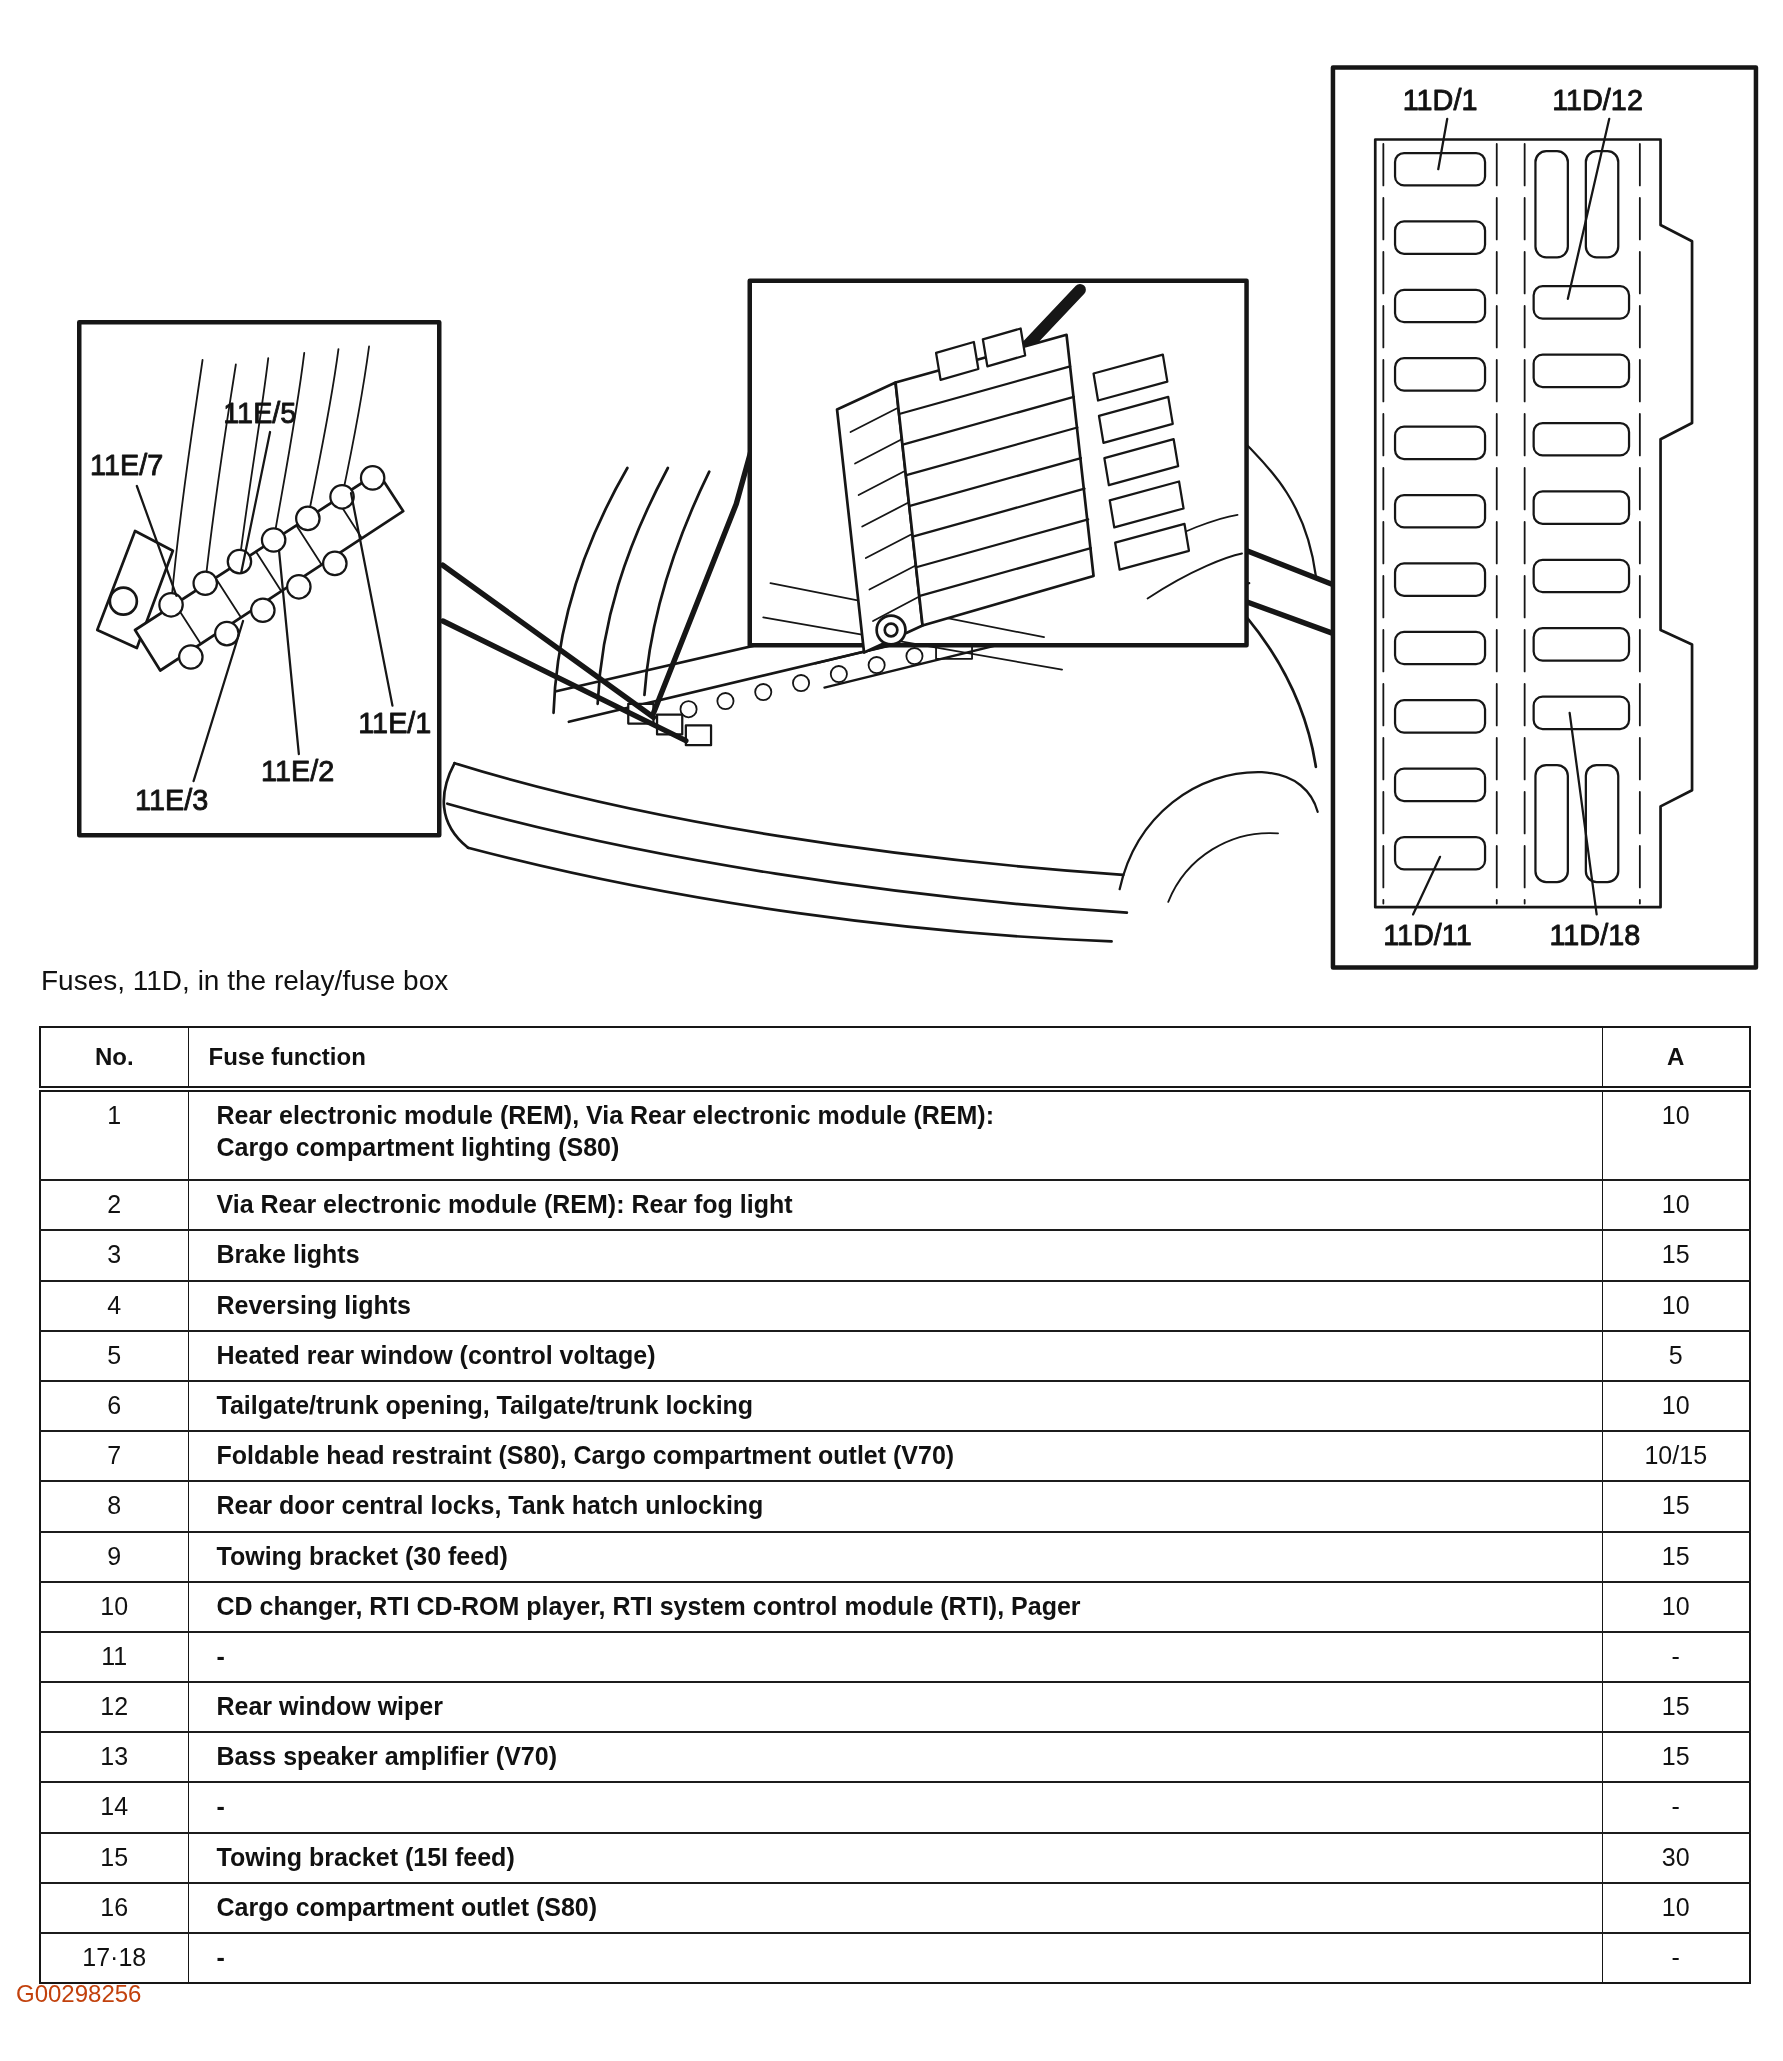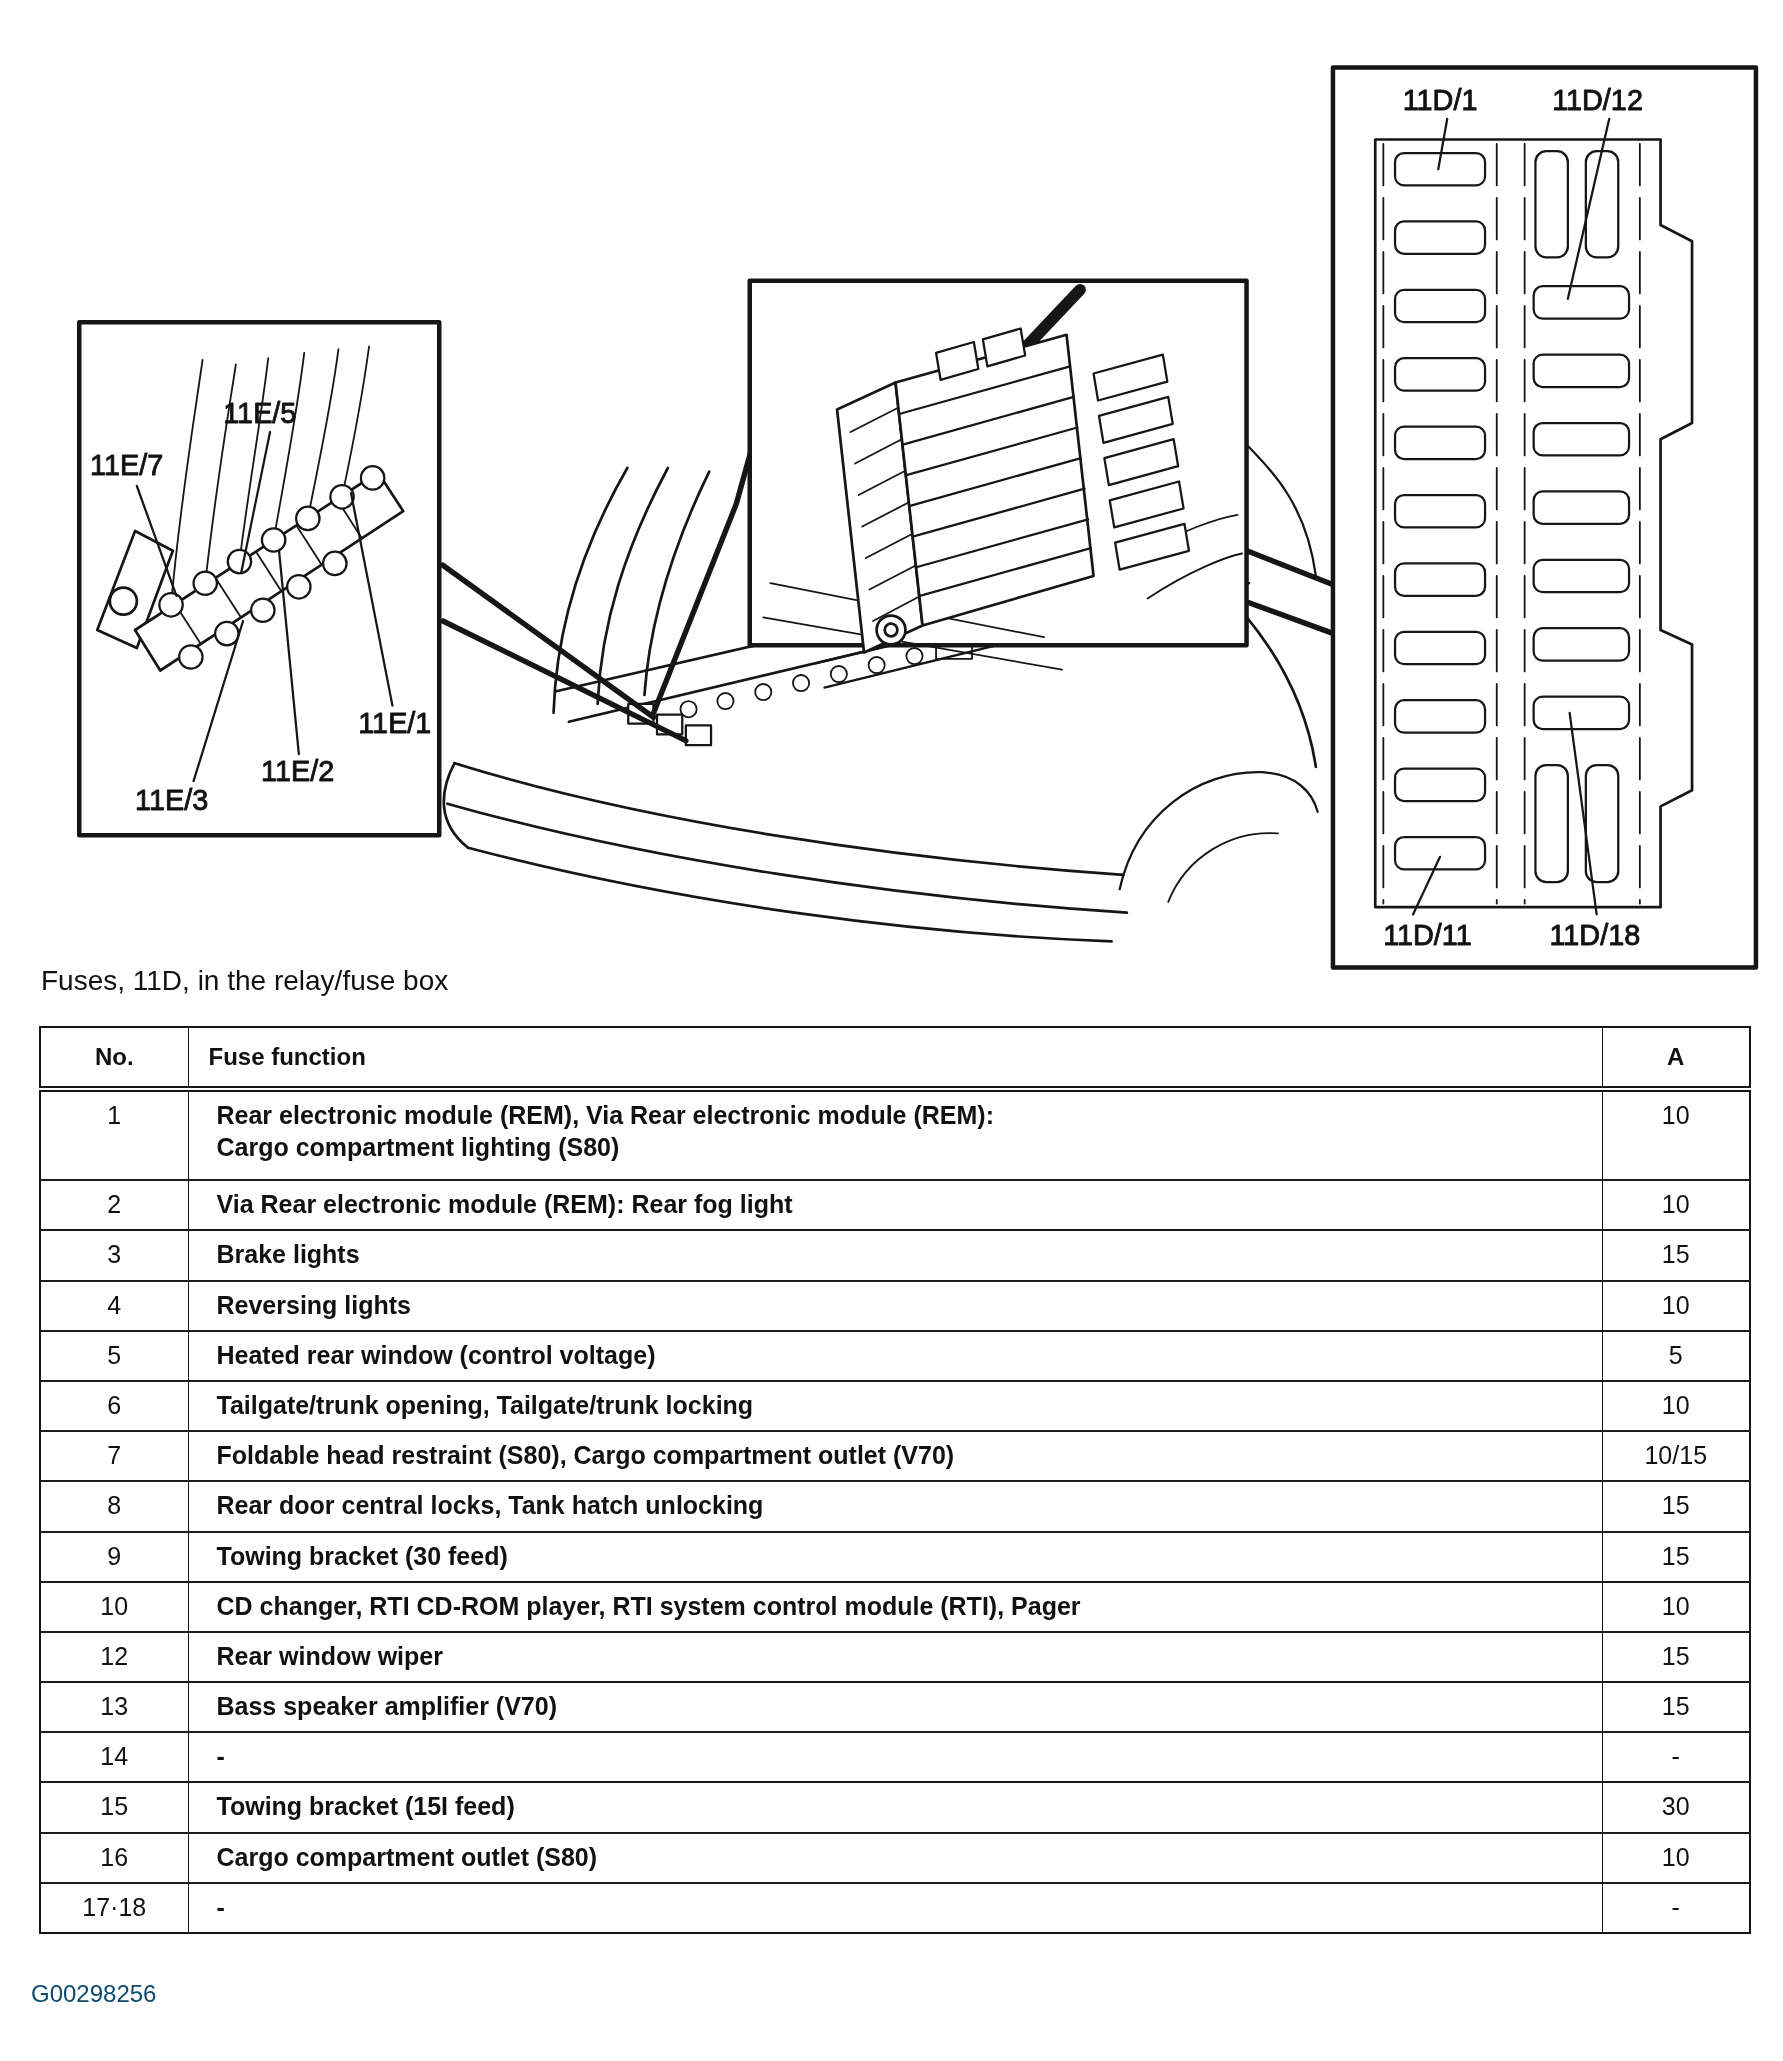--- a/index.html
+++ b/index.html
@@ -45,22 +45,22 @@
     padding-top:8px;padding-bottom:7.2px;
   }
   table.fuse-table tr.r-tall td{height:72px;}
   table.fuse-table tr.r-std td{height:33px;}
   td.c-no{ text-align:center;border-right:1.8px solid #161616;}
   td.c-fn{ text-align:left;padding-left:28px;padding-right:10.8px;
            border-right:1.8px solid #161616;white-space:pre-line;font-weight:bold;}
   td.c-a { text-align:center;}
 
   .figure-code{
-    position:absolute;left:31px;top:1980px;
-    font-size:24px;color:#0c4a6e;
+    position:absolute;left:16px;top:1980px;
+    font-size:24px;color:#c2410c;
   }
 </style>
 </head>
 <body>
 
 <div class="page">
 
   <svg class="diagram" width="1783" height="972" viewBox="0 0 1981 1080" fill="none" stroke="#161616" stroke-linecap="round" stroke-linejoin="round">
 
     <g stroke-width="3">
@@ -345,20 +345,25 @@
       <td class="c-fn">Towing bracket (30 feed)</td>
       <td class="c-a">15</td>
     </tr>
 
     <tr class="r-std">
       <td class="c-no">10</td>
       <td class="c-fn">CD changer, RTI CD-ROM player, RTI system control module (RTI), Pager</td>
       <td class="c-a">10</td>
     </tr>
 
+    <tr class="r-std">
+      <td class="c-no">11</td>
+      <td class="c-fn">-</td>
+      <td class="c-a">-</td>
+    </tr>
 
     <tr class="r-std">
       <td class="c-no">12</td>
       <td class="c-fn">Rear window wiper</td>
       <td class="c-a">15</td>
     </tr>
 
     <tr class="r-std">
       <td class="c-no">13</td>
       <td class="c-fn">Bass speaker amplifier (V70)</td>

